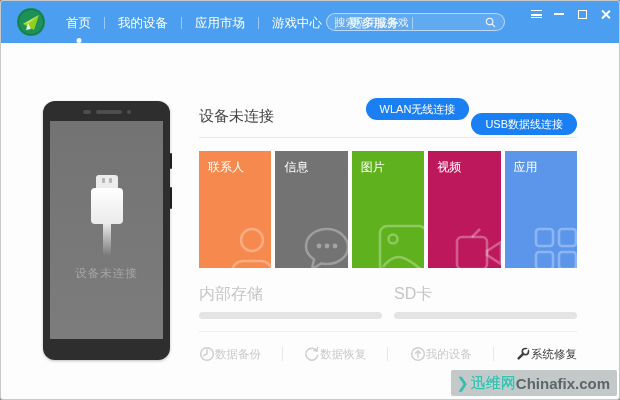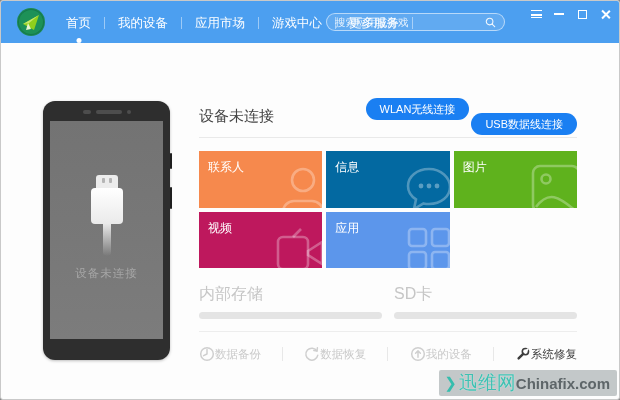--- a/index.html
+++ b/index.html
@@ -56,21 +56,21 @@
 
   
   .main { position:absolute; left:198px; top:103px; width:378px; }
   .title-row { display:flex; align-items:center; justify-content:space-between; height:24px; }
   .page-title { font-size:15px; color:#454545; }
   .btn-group { display:flex; gap:2px; }
   .connect-btn { height:22px; padding:0 14px; border:none; border-radius:11px;
                  color:#fff; font-size:11px; font-family:inherit; cursor:pointer; line-height:22px; }
   .hr { height:1px; background:#e9e9e9; margin-top:9px; }
 
-  .tiles { margin-top:13px; display:grid; grid-template-columns:repeat(3,1fr); gap:4px; height:117px; }
+  .tiles { margin-top:13px; display:grid; grid-template-columns:repeat(5,1fr); gap:4px; height:117px; }
   .tile { position:relative; overflow:hidden; cursor:pointer; }
   .tile-label { position:absolute; left:9px; top:8px; color:#fff; font-size:12px; }
   .tile svg { position:absolute; right:-7px; bottom:-9px; }
 
   .storage { margin-top:16px; display:grid; grid-template-columns:1fr 1fr; gap:12px; }
   .st-label { font-size:16px; color:#c6c6c6; }
   .st-bar { margin-top:7px; height:7px; background:#e4e4e4; border-radius:4px; }
 
   .hr2 { height:1px; background:#ededed; margin-top:12px; }
 
@@ -78,21 +78,21 @@
   .action { display:flex; align-items:center; cursor:pointer; }
   .action .lbl { font-size:11.5px; }
   .action.disabled .lbl { color:#c9c9c9; }
   .action.enabled  .lbl { color:#3d3d3d; }
   .act-sep { width:1px; height:14px; background:#e8e8e8; }
 
   
   .watermark { position:absolute; right:2px; bottom:3px; height:26px; padding:0 7px 0 5px;
                display:flex; align-items:center; background:rgba(187,192,194,0.88); border-radius:2px; }
   .wm-arrow { color:#35bdad; font-size:15px; font-weight:bold; margin-right:2px; }
-  .wm-site { color:#3fc0b2; font-size:19px; font-weight:normal;
+  .wm-site { color:#3fc0b2; font-size:15px; font-weight:bold;
              text-shadow:0 0 1px rgba(255,255,255,0.9); }
   .wm-domain { color:#5e6669; font-size:15px; font-weight:bold; margin-left:0; }
 </style>
 </head>
 <body>
 
 <div class="window">
 
   <div class="navbar" style="background: rgb(76, 159, 240);">
     <div class="logo" style="background: rgb(29, 138, 85);">
@@ -176,21 +176,21 @@
     <div class="tiles">
       <div class="tile" style="background: rgb(246, 137, 77);">
         <span class="tile-label">联系人</span>
         <svg width="56" height="56" viewBox="0 0 56 56">
           <g fill="none" stroke="rgba(255,255,255,0.3)" stroke-width="2.6">
             <circle cx="30" cy="19" r="11"></circle>
             <path d="M10 56 v-5 a11 11 0 0 1 11-11 h18 a11 11 0 0 1 11 11 v5"></path>
           </g>
         </svg>
       </div>
-      <div class="tile" style="background: #0369a1; padding-left: 27px;">
+      <div class="tile" style="background: #737373; padding-left: 27px;">
         <span class="tile-label">信息</span>
         <svg width="56" height="56" viewBox="0 0 56 56">
           <path d="M28 8 c-12 0-21 7.5-21 17 0 5.5 3.2 10.3 8 13.4 L13 48 l9.5-5.6 c1.8 0.4 3.6 0.6 5.5 0.6 12 0 21-7.5 21-17 S40 8 28 8 z" fill="none" stroke="rgba(255,255,255,0.3)" stroke-width="2.6"></path>
           <circle cx="20" cy="25" r="2.4" fill="rgba(255,255,255,0.35)"></circle>
           <circle cx="28" cy="25" r="2.4" fill="rgba(255,255,255,0.35)"></circle>
           <circle cx="36" cy="25" r="2.4" fill="rgba(255,255,255,0.35)"></circle>
         </svg>
       </div>
       <div class="tile" style="background: rgb(95, 178, 29);">
         <span class="tile-label">图片</span>

